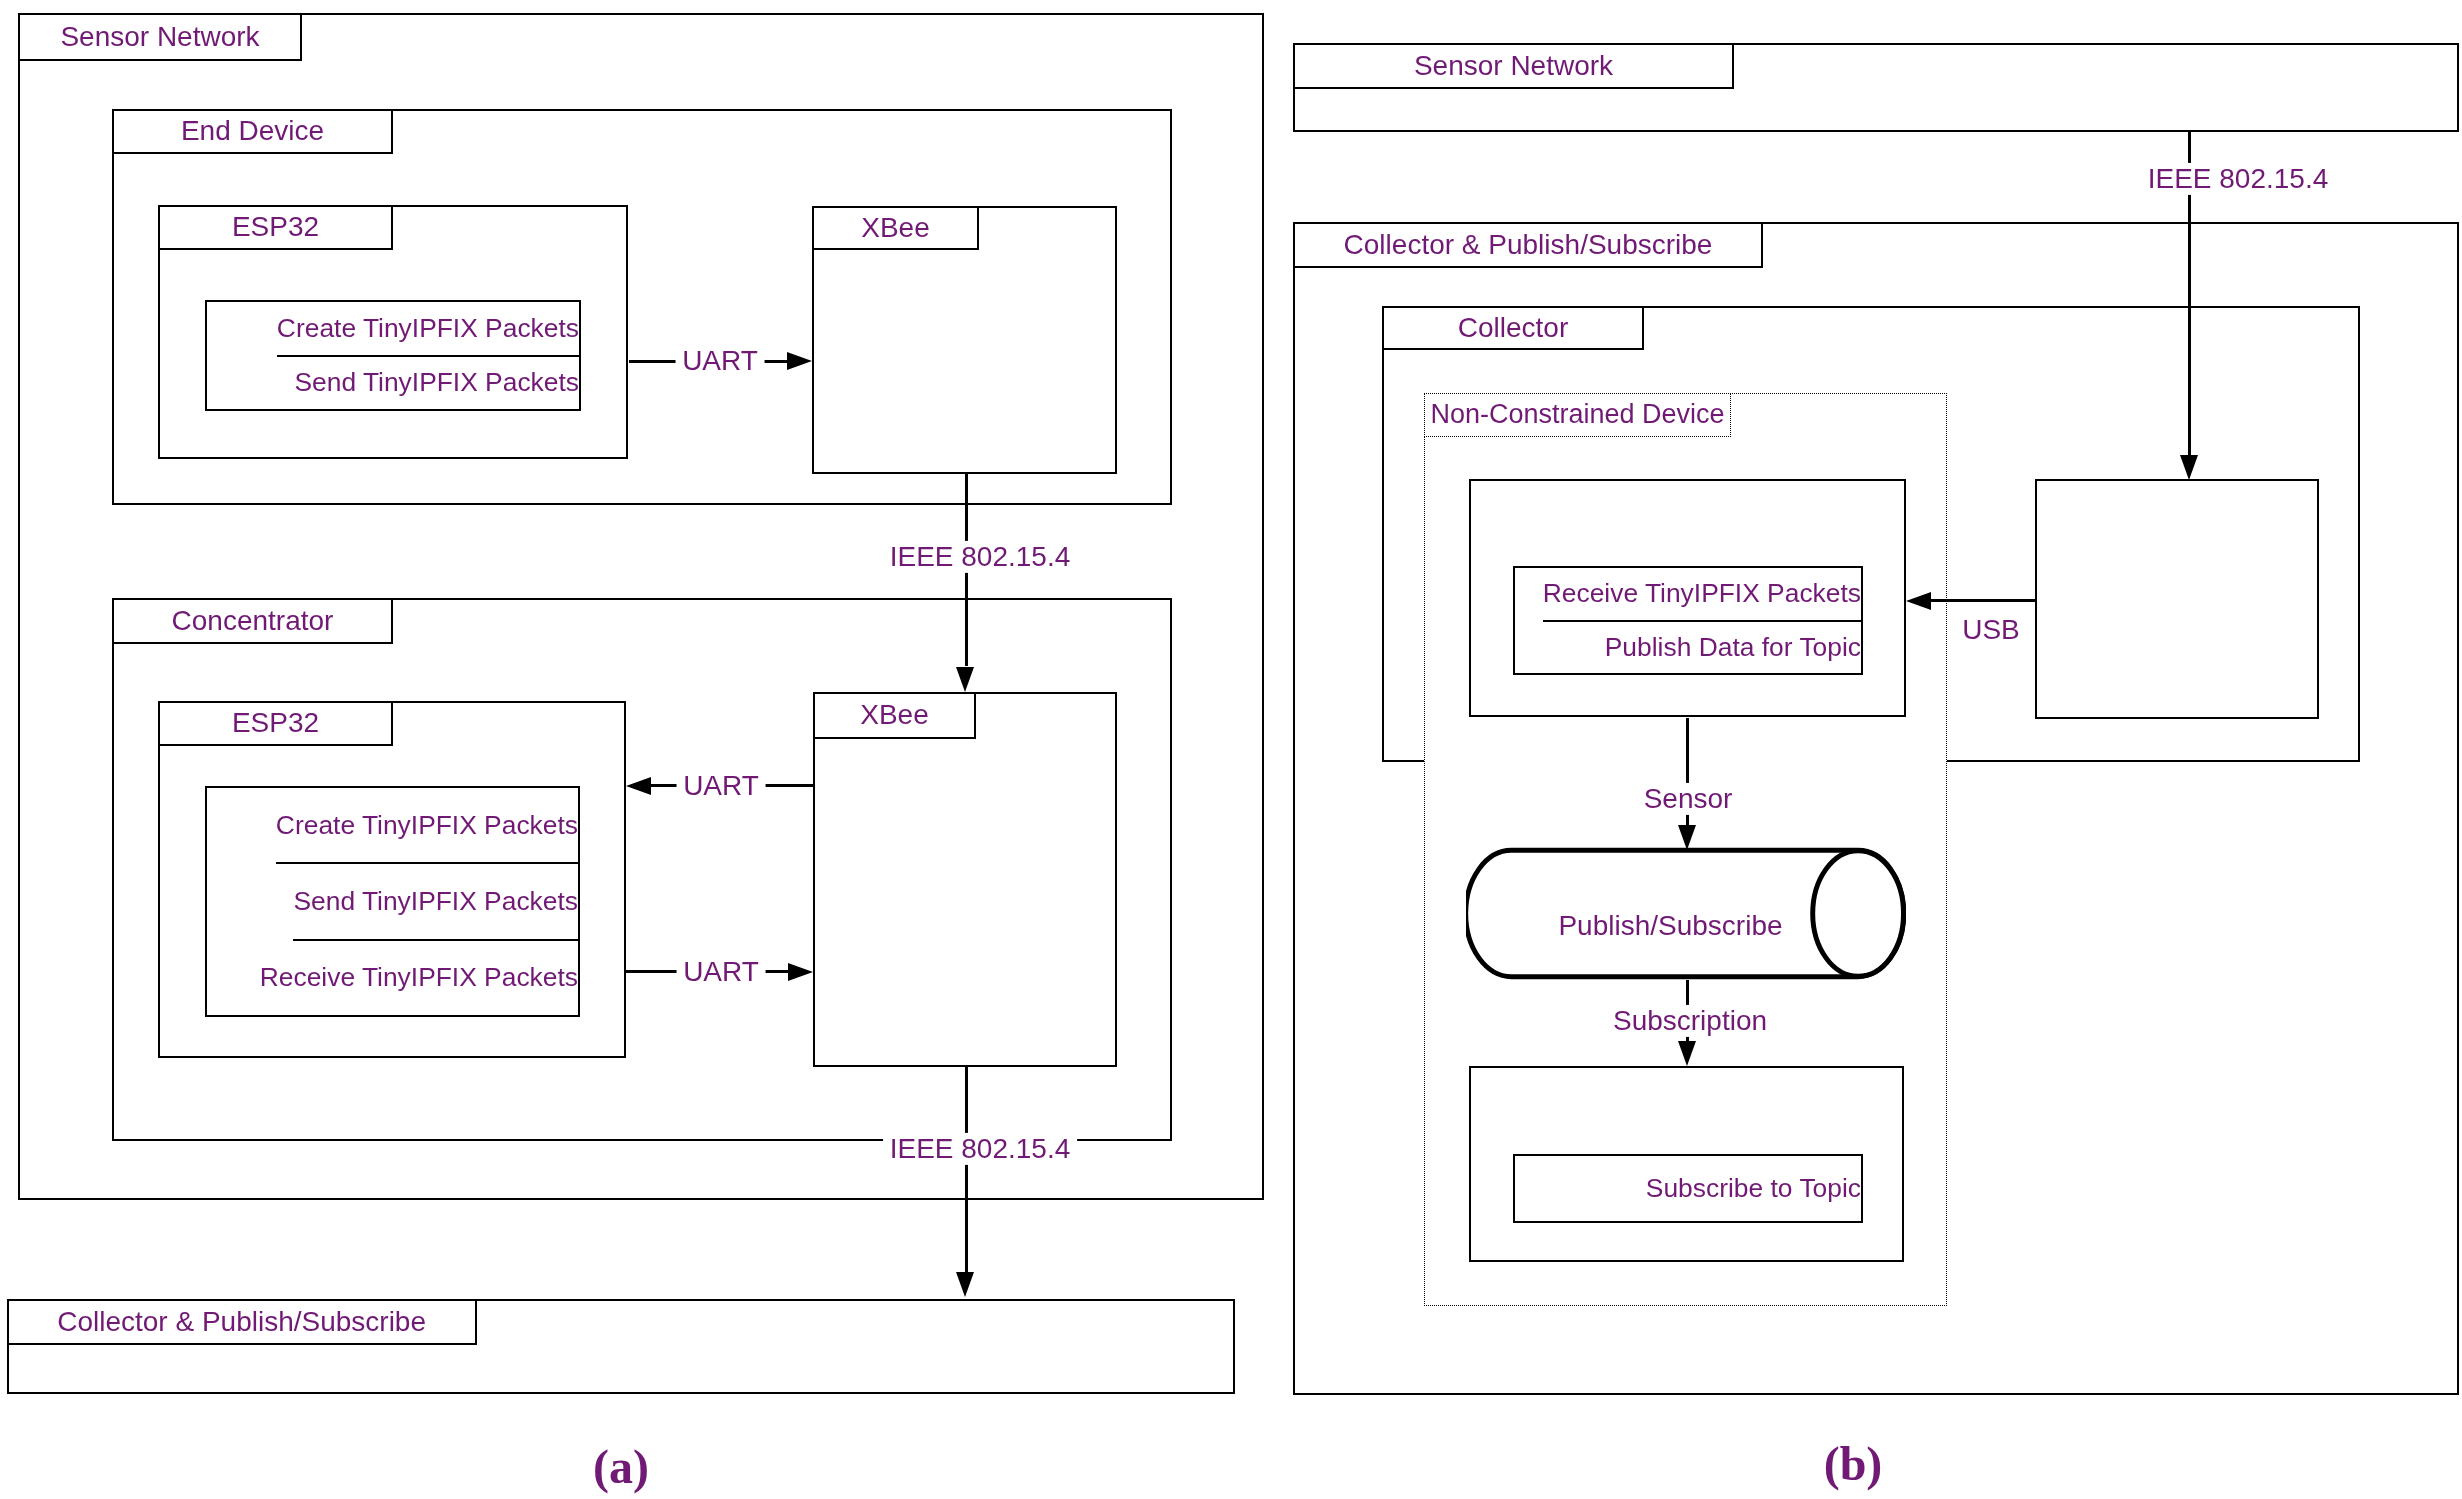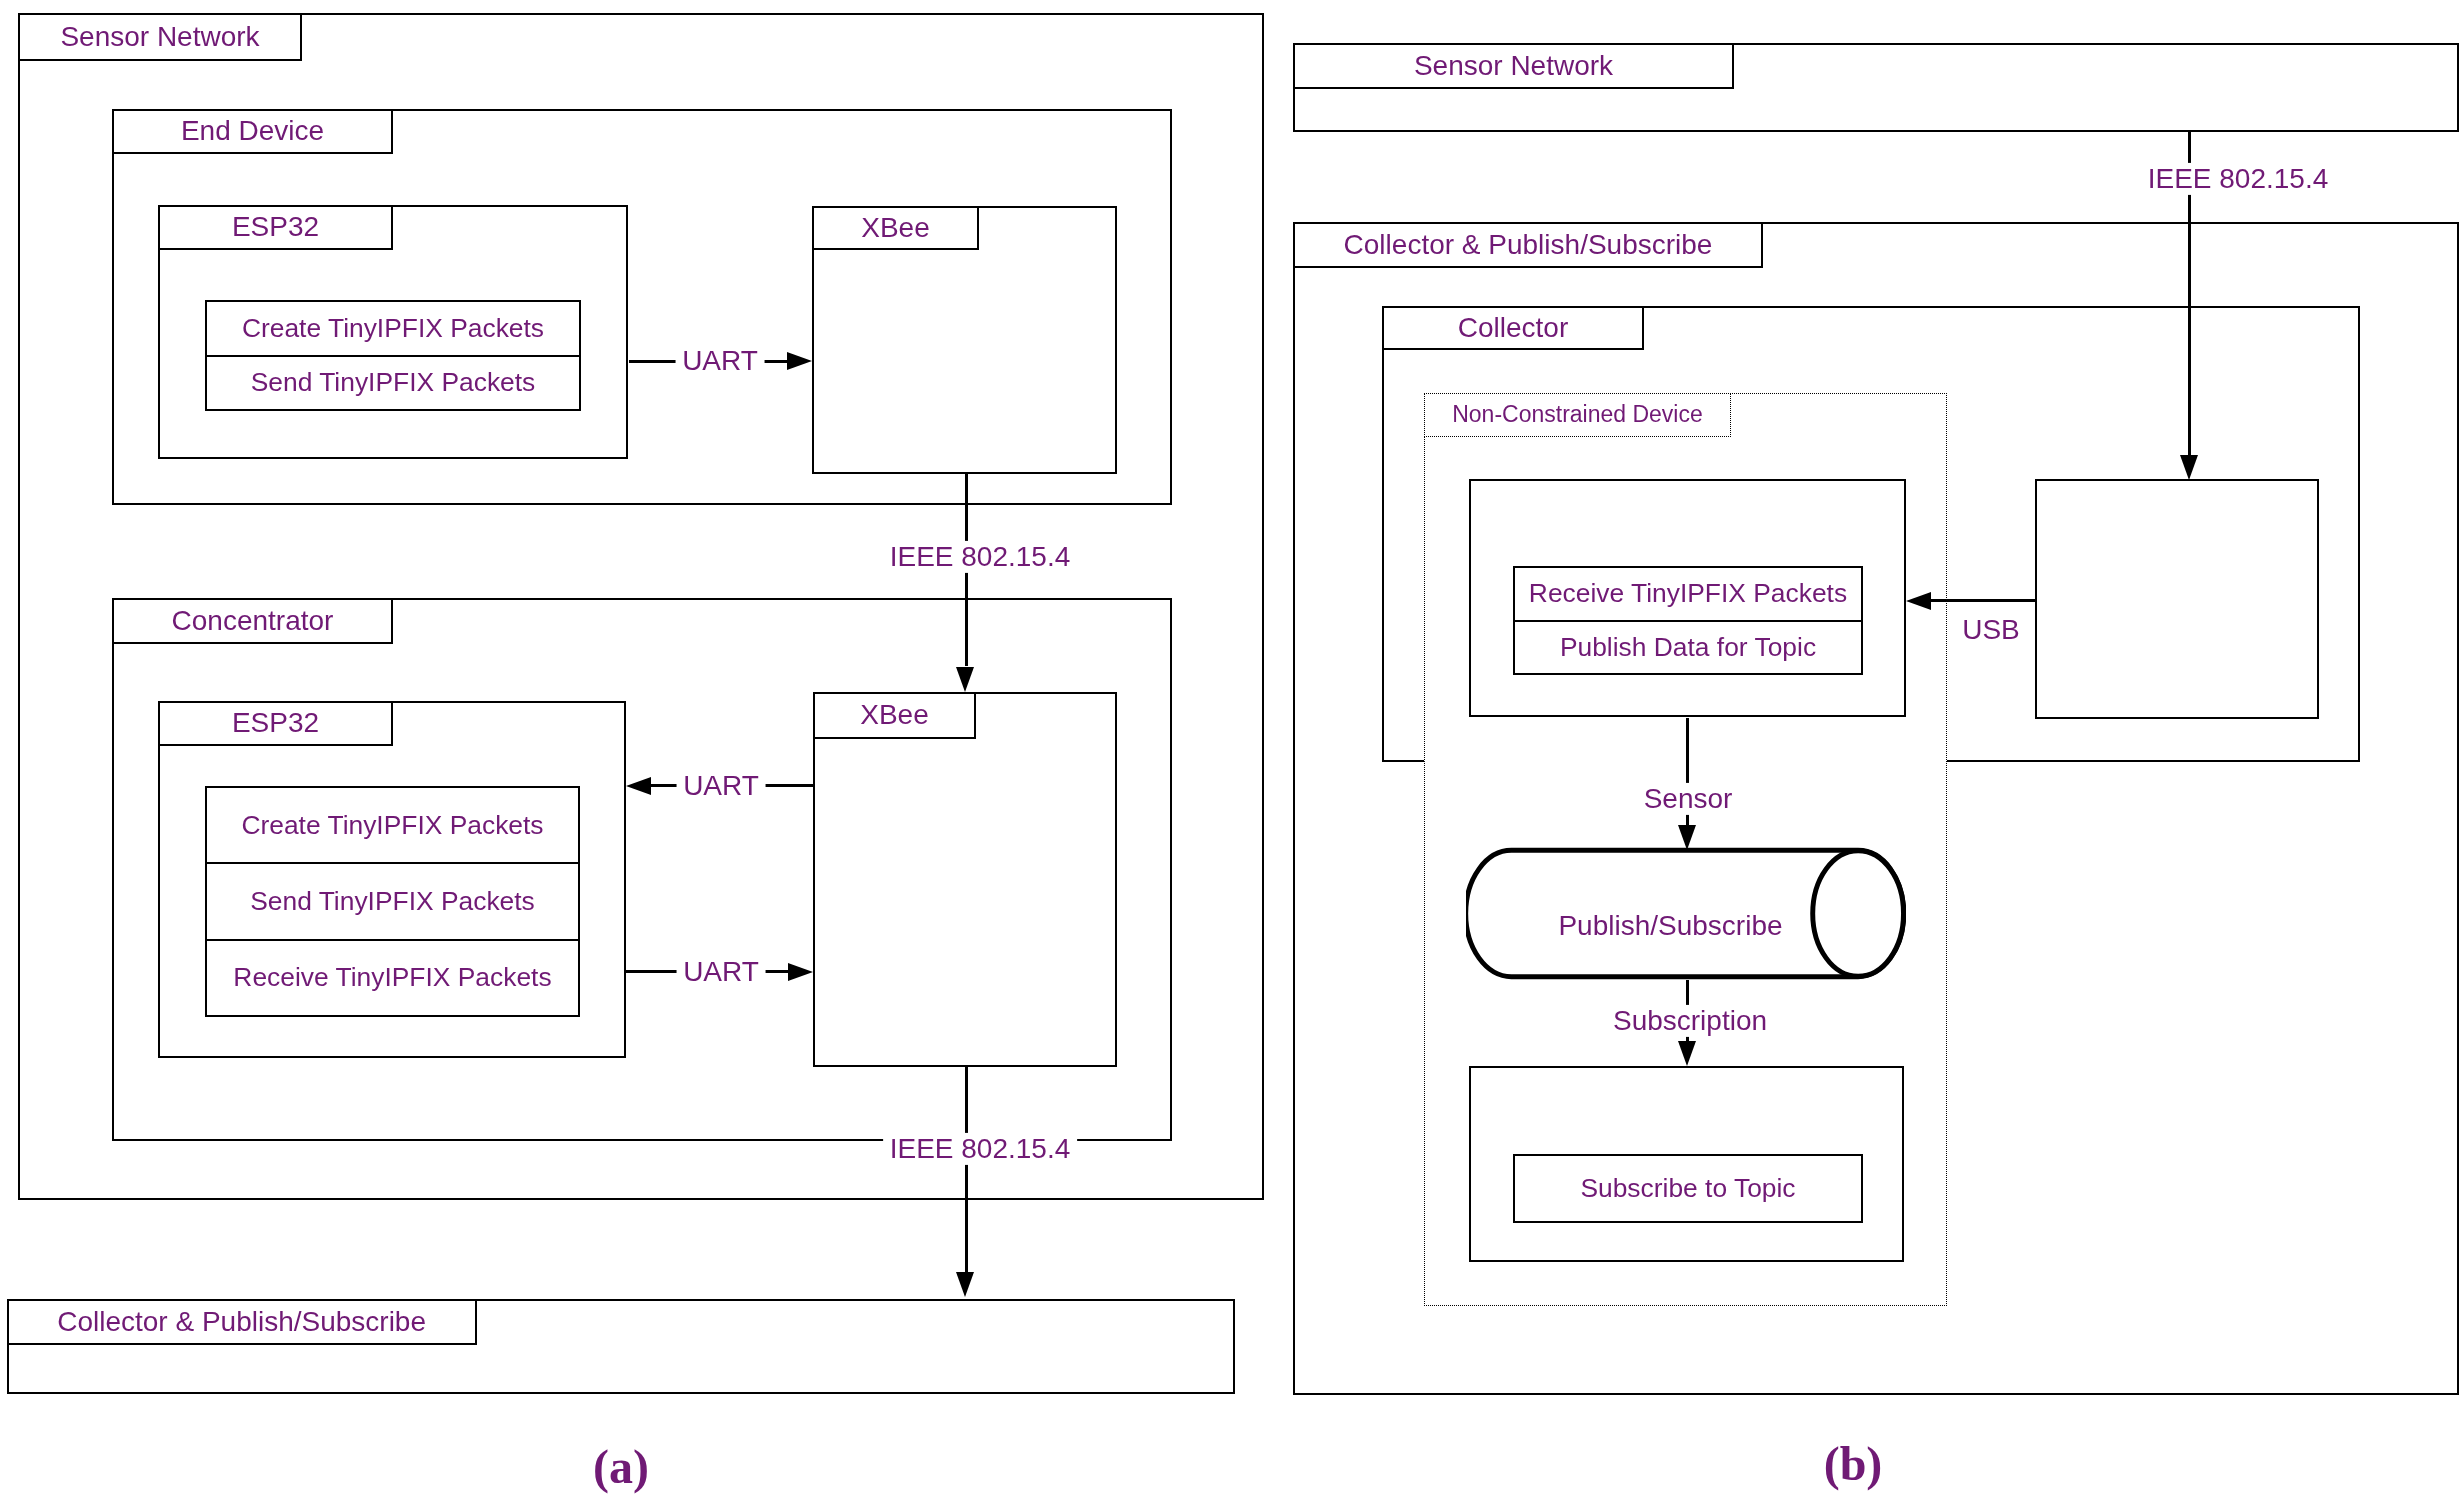--- a/index.html
+++ b/index.html
@@ -11,21 +11,21 @@
   .box{position:absolute;background:#ffffff;border:2.5px solid #000;}
   .box.dotted{border:2.5px dotted #000;}
   .tab{
     position:absolute;background:#ffffff;border:2.5px solid #000;
     display:flex;align-items:center;justify-content:center;
     font-size:28px;line-height:1.1;white-space:nowrap;z-index:4;
   }
   .tab.dotted{border:2.5px dotted #000;}
   .ops{
     position:absolute;border:2.5px solid #000;background:#fff;
-    display:flex;flex-direction:column;z-index:5;
+    display:flex;flex-direction:column;z-index:5;align-items:flex-end;
   }
   .op{
     flex:1;display:flex;align-items:center;justify-content:center;
     font-size:26.4px;white-space:nowrap;border-bottom:2.5px solid #000;
   }
   .op:last-child{border-bottom:none;}
   .hline{position:absolute;height:2.5px;background:#000;z-index:6;}
   .vline{position:absolute;width:2.5px;background:#000;z-index:6;}
   .arr-r{position:absolute;width:0;height:0;border-top:9px solid transparent;border-bottom:9px solid transparent;border-left:25px solid #000;z-index:6;}
   .arr-l{position:absolute;width:0;height:0;border-top:9px solid transparent;border-bottom:9px solid transparent;border-right:25px solid #000;z-index:6;}
@@ -143,21 +143,21 @@
   <div class="tab" style="left:1293px;top:222px;width:470px;height:46px;">
     <span>Collector &amp; Publish/Subscribe</span>
   </div>
 
   <div class="box" style="left:1382px;top:306px;width:978px;height:456px;"></div>
   <div class="tab" style="left:1382px;top:306px;width:262px;height:44px;">
     <span>Collector</span>
   </div>
 
   <div class="box dotted" style="left:1424px;top:393px;width:523px;height:913px;border-width:1.7px;"></div>
-  <div class="tab dotted" style="left:1424px;top:393px;width:307px;height:44px;border-width:1.7px;font-size:23px;">
+  <div class="tab dotted" style="left:1424px;top:393px;width:307px;height:44px;border-width:1.7px;font-size:27px;">
     <span>Non-Constrained Device</span>
   </div>
 
   <div class="box" style="left:1469px;top:479px;width:437px;height:238px;z-index:5;"></div>
   <div class="tab" style="left:1469px;top:479px;width:239px;height:44px;">
     <span>Collector Module</span>
   </div>
   <div class="ops" style="left:1513px;top:566px;width:350px;height:109px;">
     <div class="op">
       <span>Receive TinyIPFIX Packets</span>

